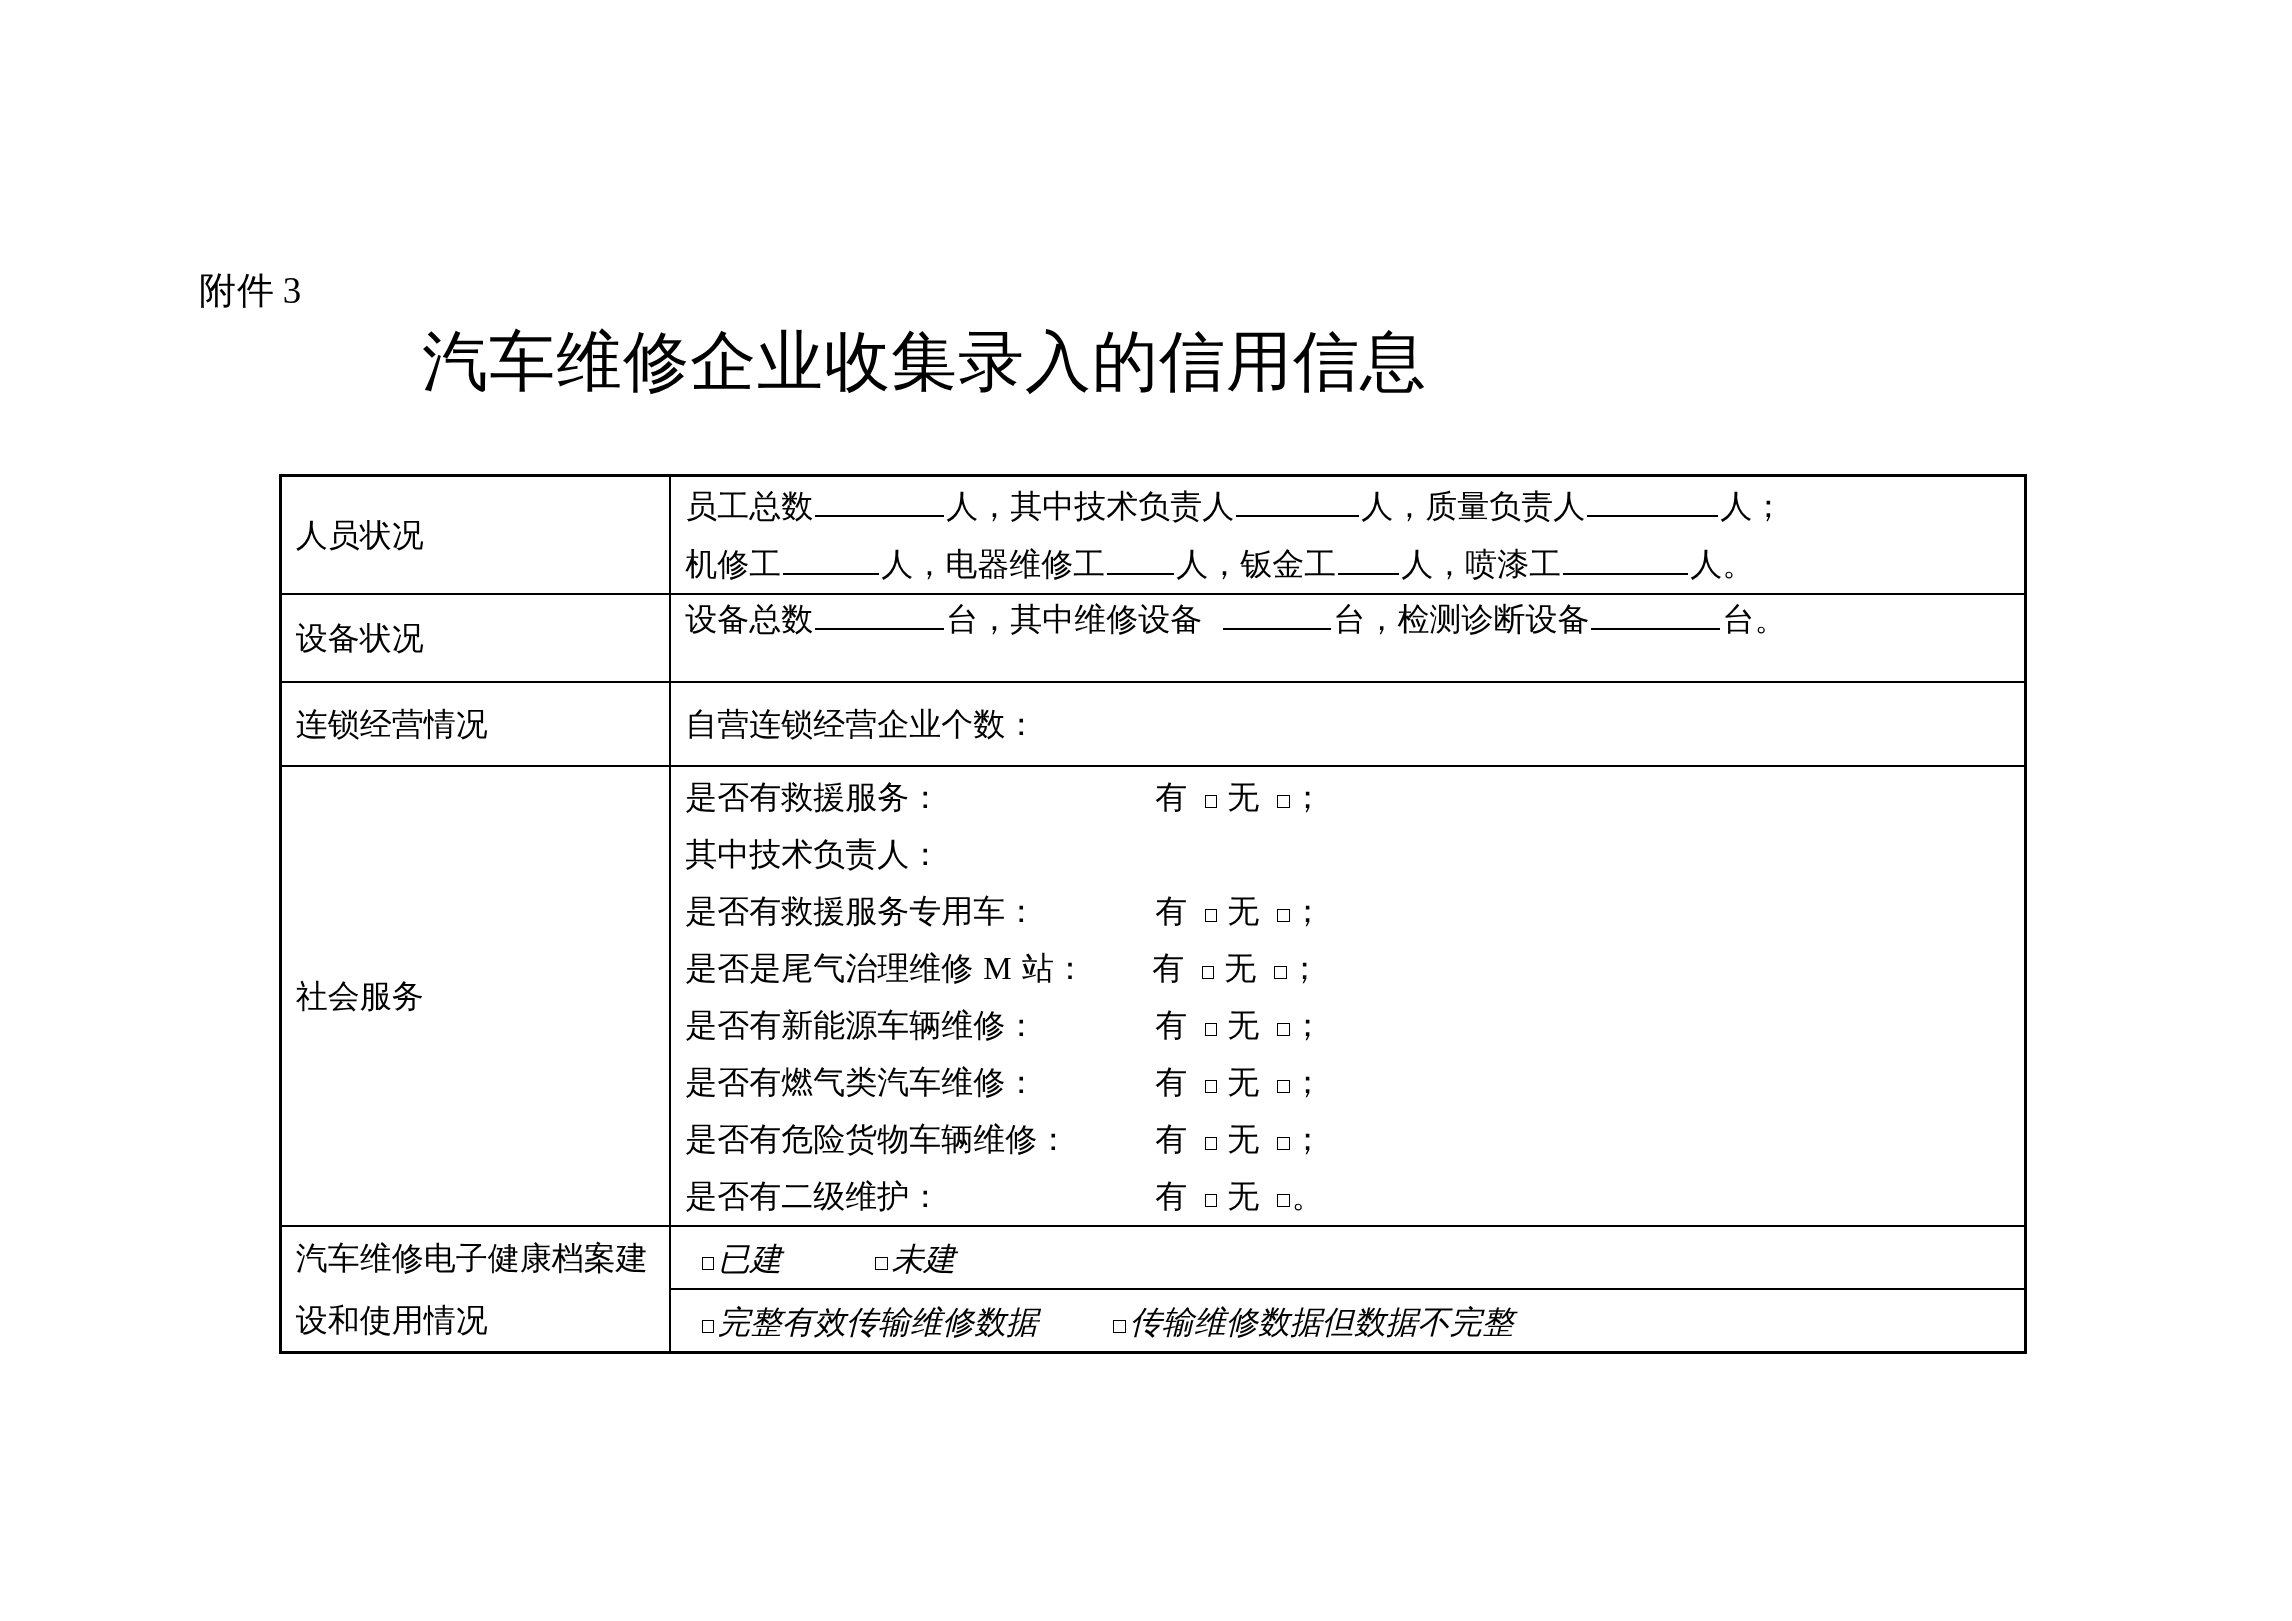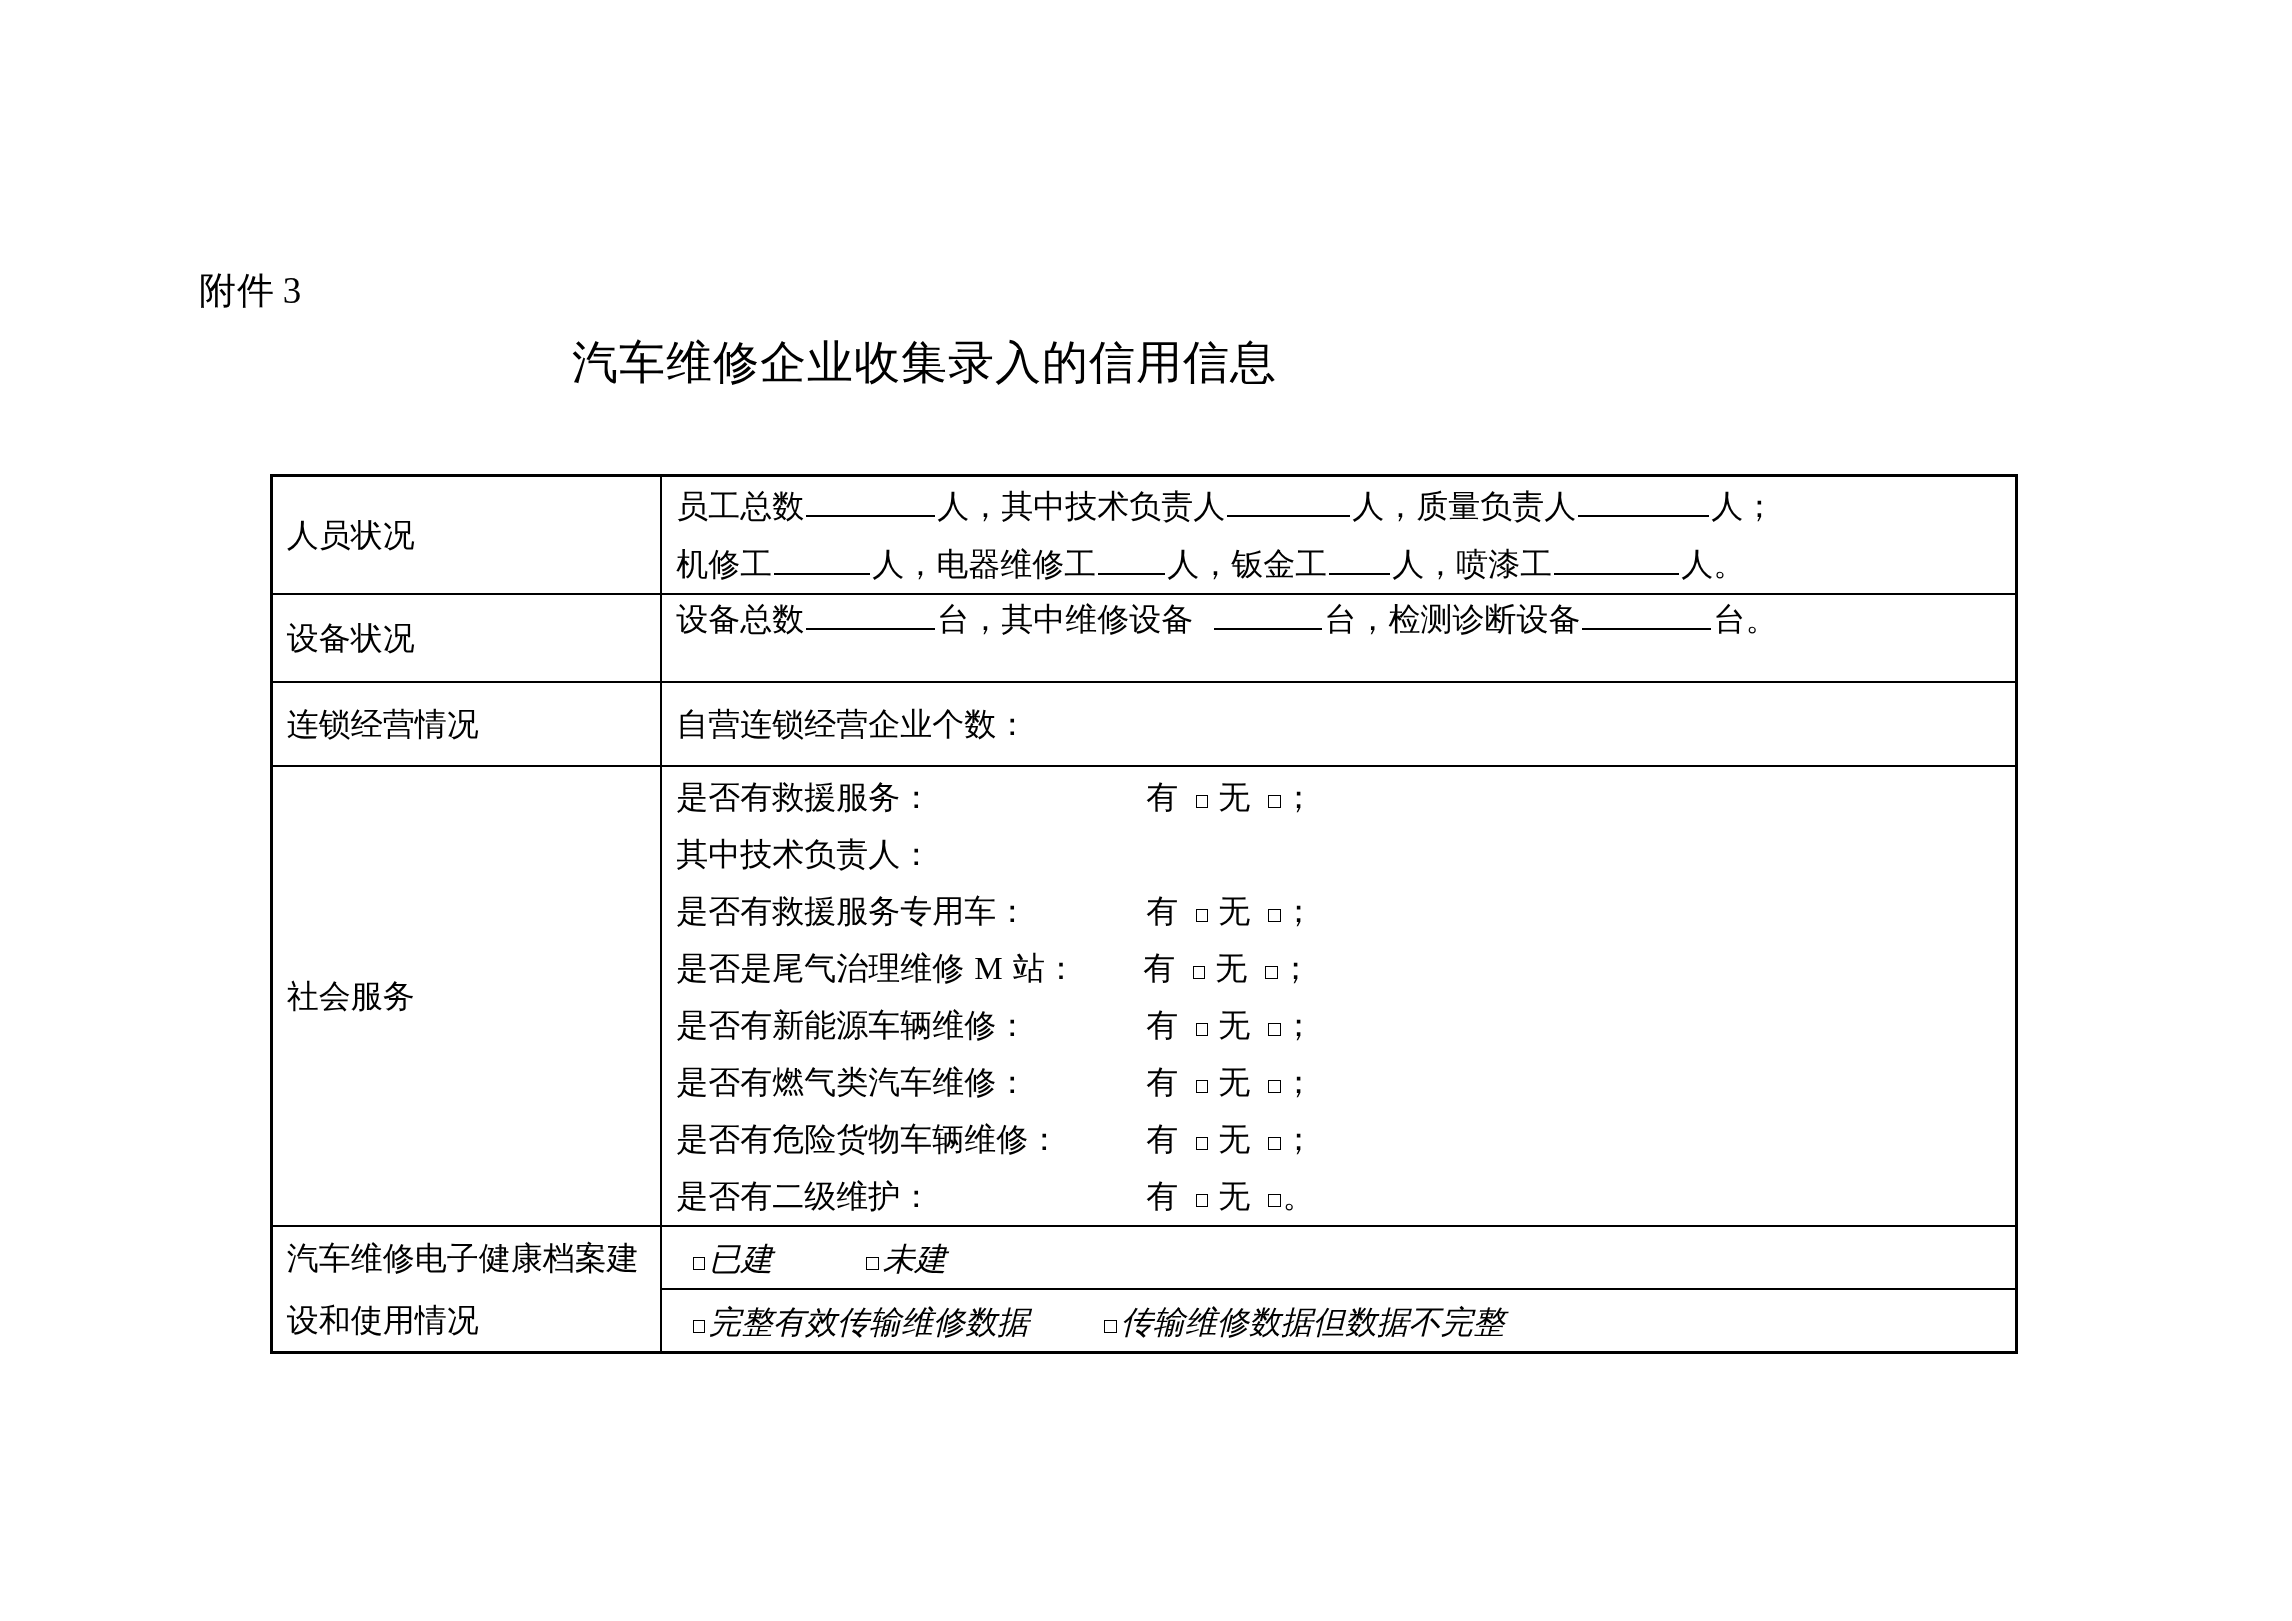--- a/index.html
+++ b/index.html
@@ -7,26 +7,26 @@
     width: 2293px; height: 1621px; position: relative; overflow: hidden;
     font-family: "DejaVu Sans", "Liberation Sans", sans-serif; color: #000;
   }
   .attachment {
     position: absolute; left: 199px; top: 267px;
     font-size: 37px; line-height: 47px; letter-spacing: 1px;
   }
   .attachment .num { font-family: "Liberation Serif", "DejaVu Serif", serif; margin-left: 7.8px; }
   .title {
     position: absolute; left: 0; width: 1839px; top: 323px; text-align: center;
-    font-size: 46px; line-height: 78px; letter-spacing: 1px;
+    font-size: 66px; line-height: 78px; letter-spacing: 1px;
     padding-left: 9.8px; box-sizing: border-box;
   }
   .title span { position: relative; left: 0; }
   table.form {
-    position: absolute; left: 270px; top: 474px; width: 1748px;
+    position: absolute; left: 279px; top: 474px; width: 1748px;
     border-collapse: collapse; table-layout: fixed;
     border: 3.9px solid #000;
   }
   table.form td {
     border: 2.9px solid #000; padding: 0; vertical-align: middle;
     font-size: 32px; line-height: 57px;
   }
   td.label { width: 389px; padding-left: 13.7px !important; box-sizing: border-box; }
   td.content { padding-left: 14.7px !important; margin-left: 36px; }
   .line { white-space: nowrap; height: 58px; }

